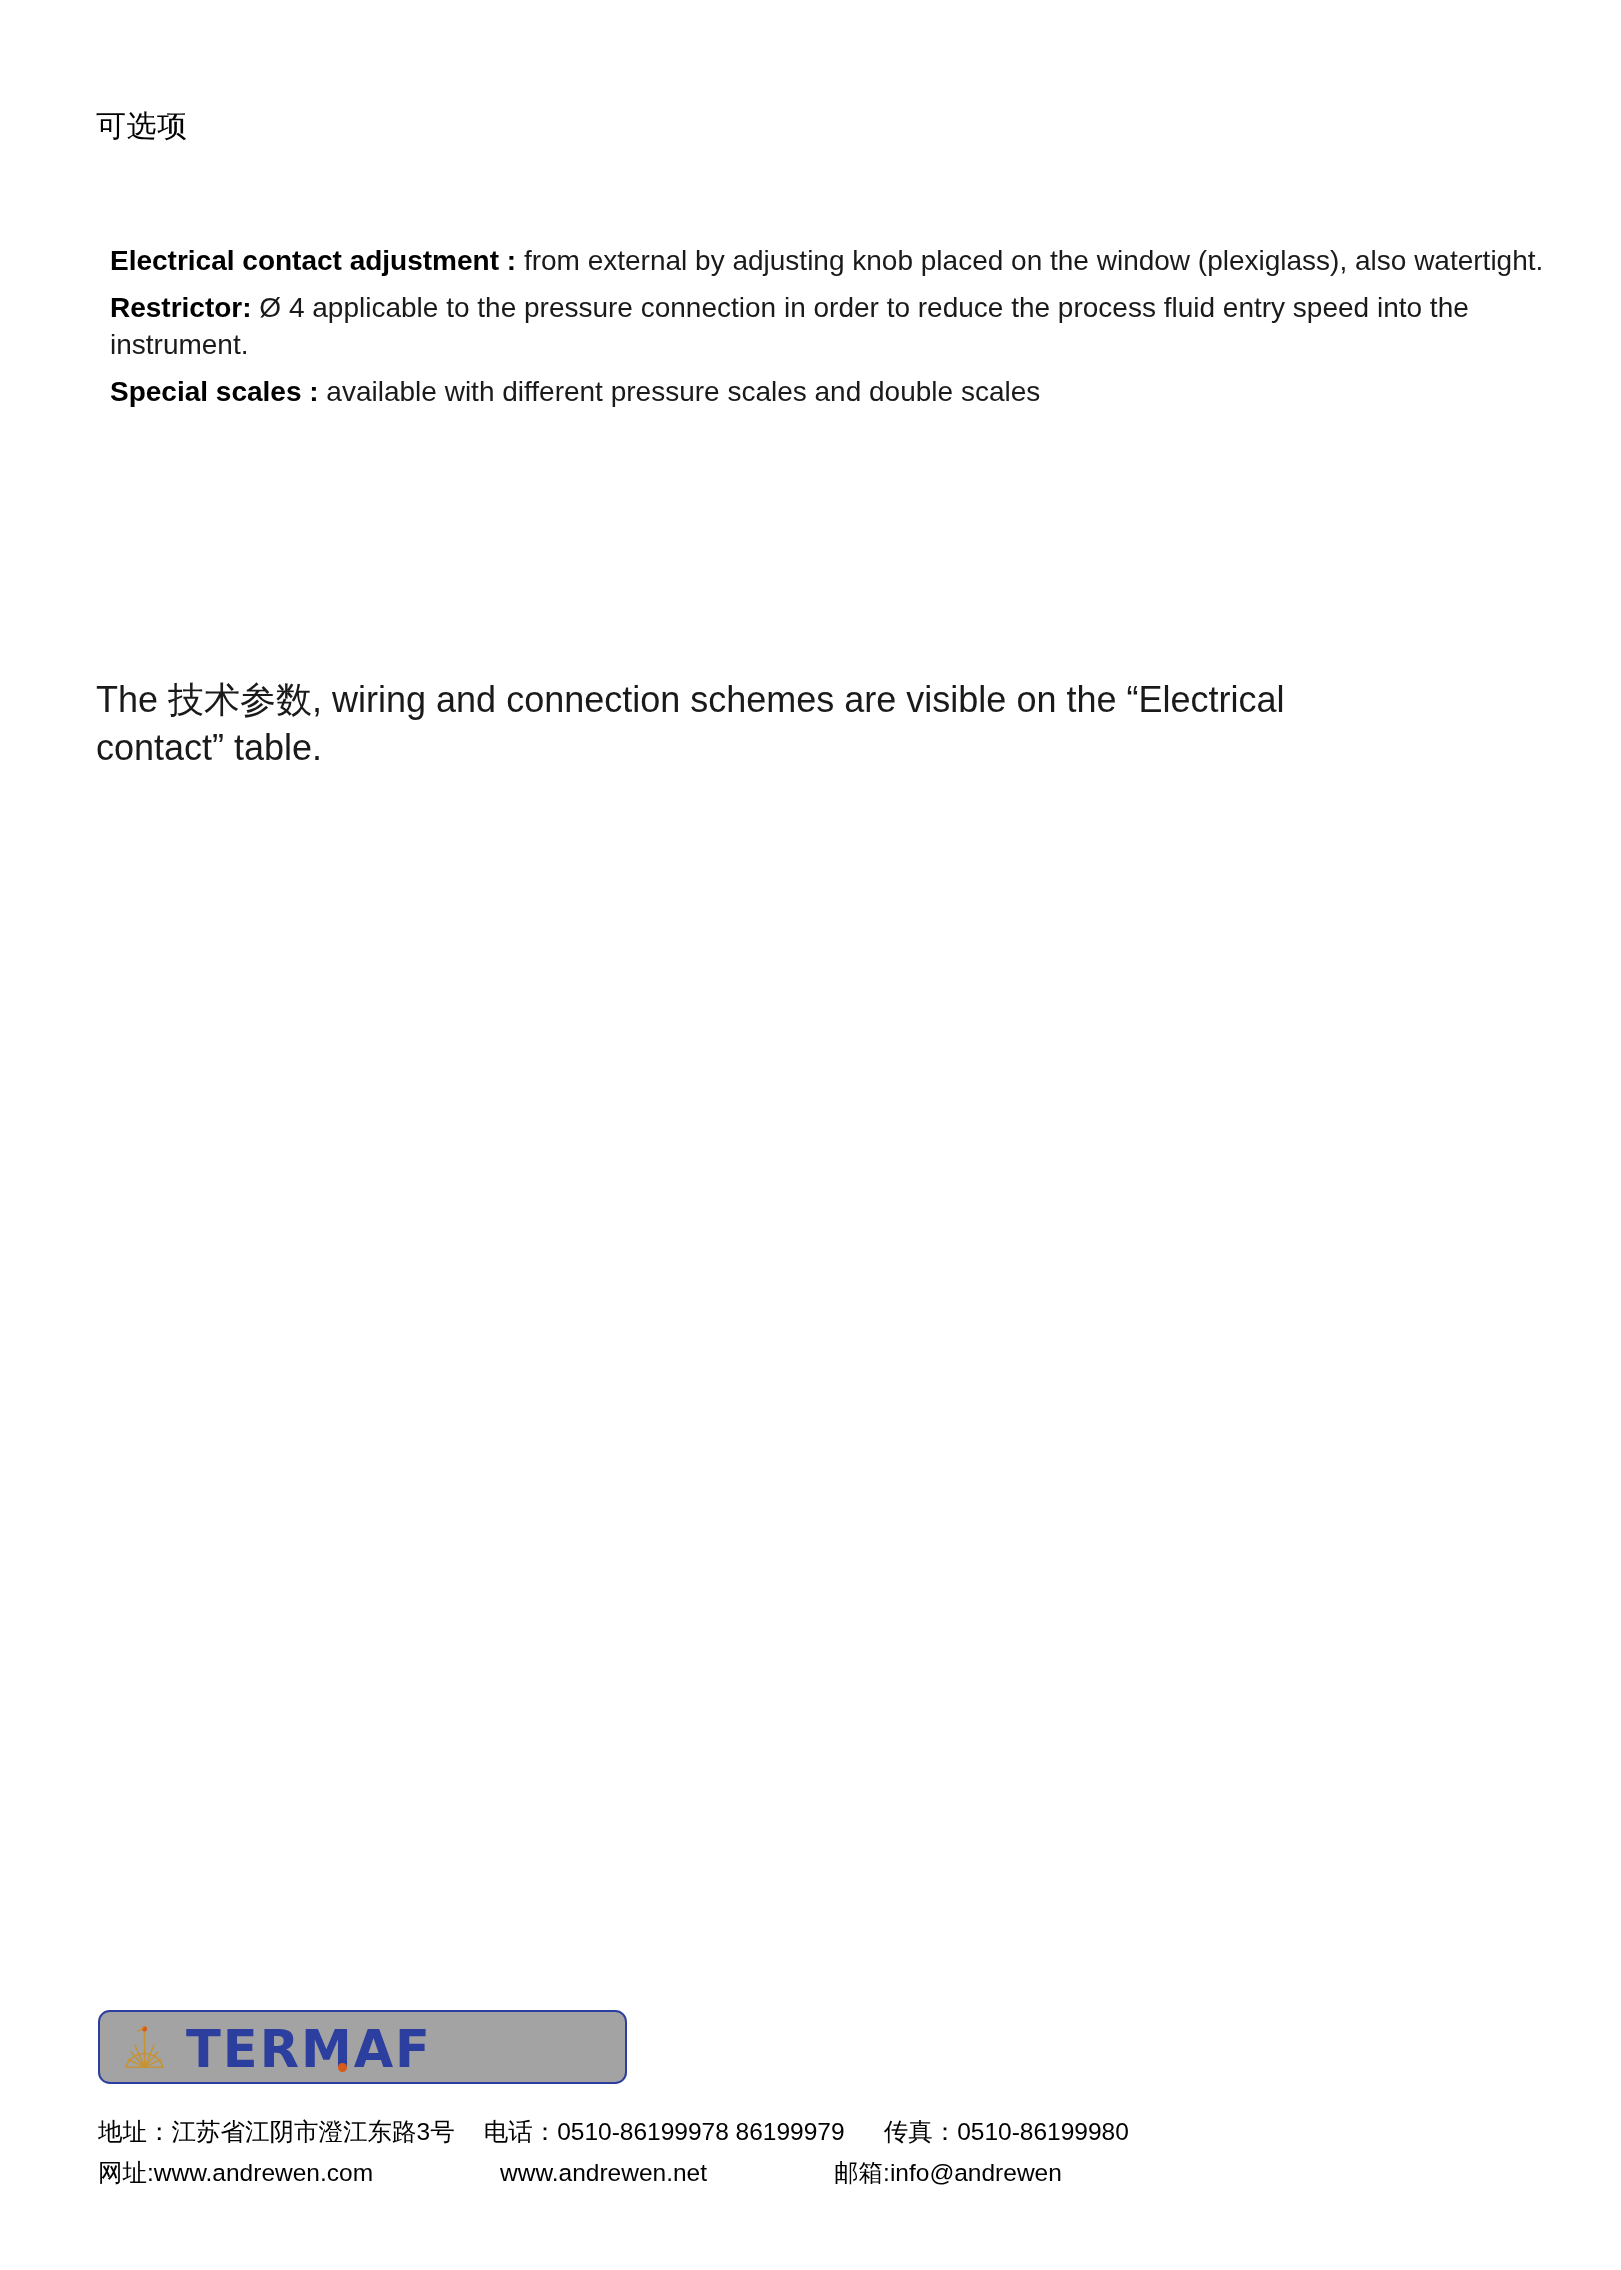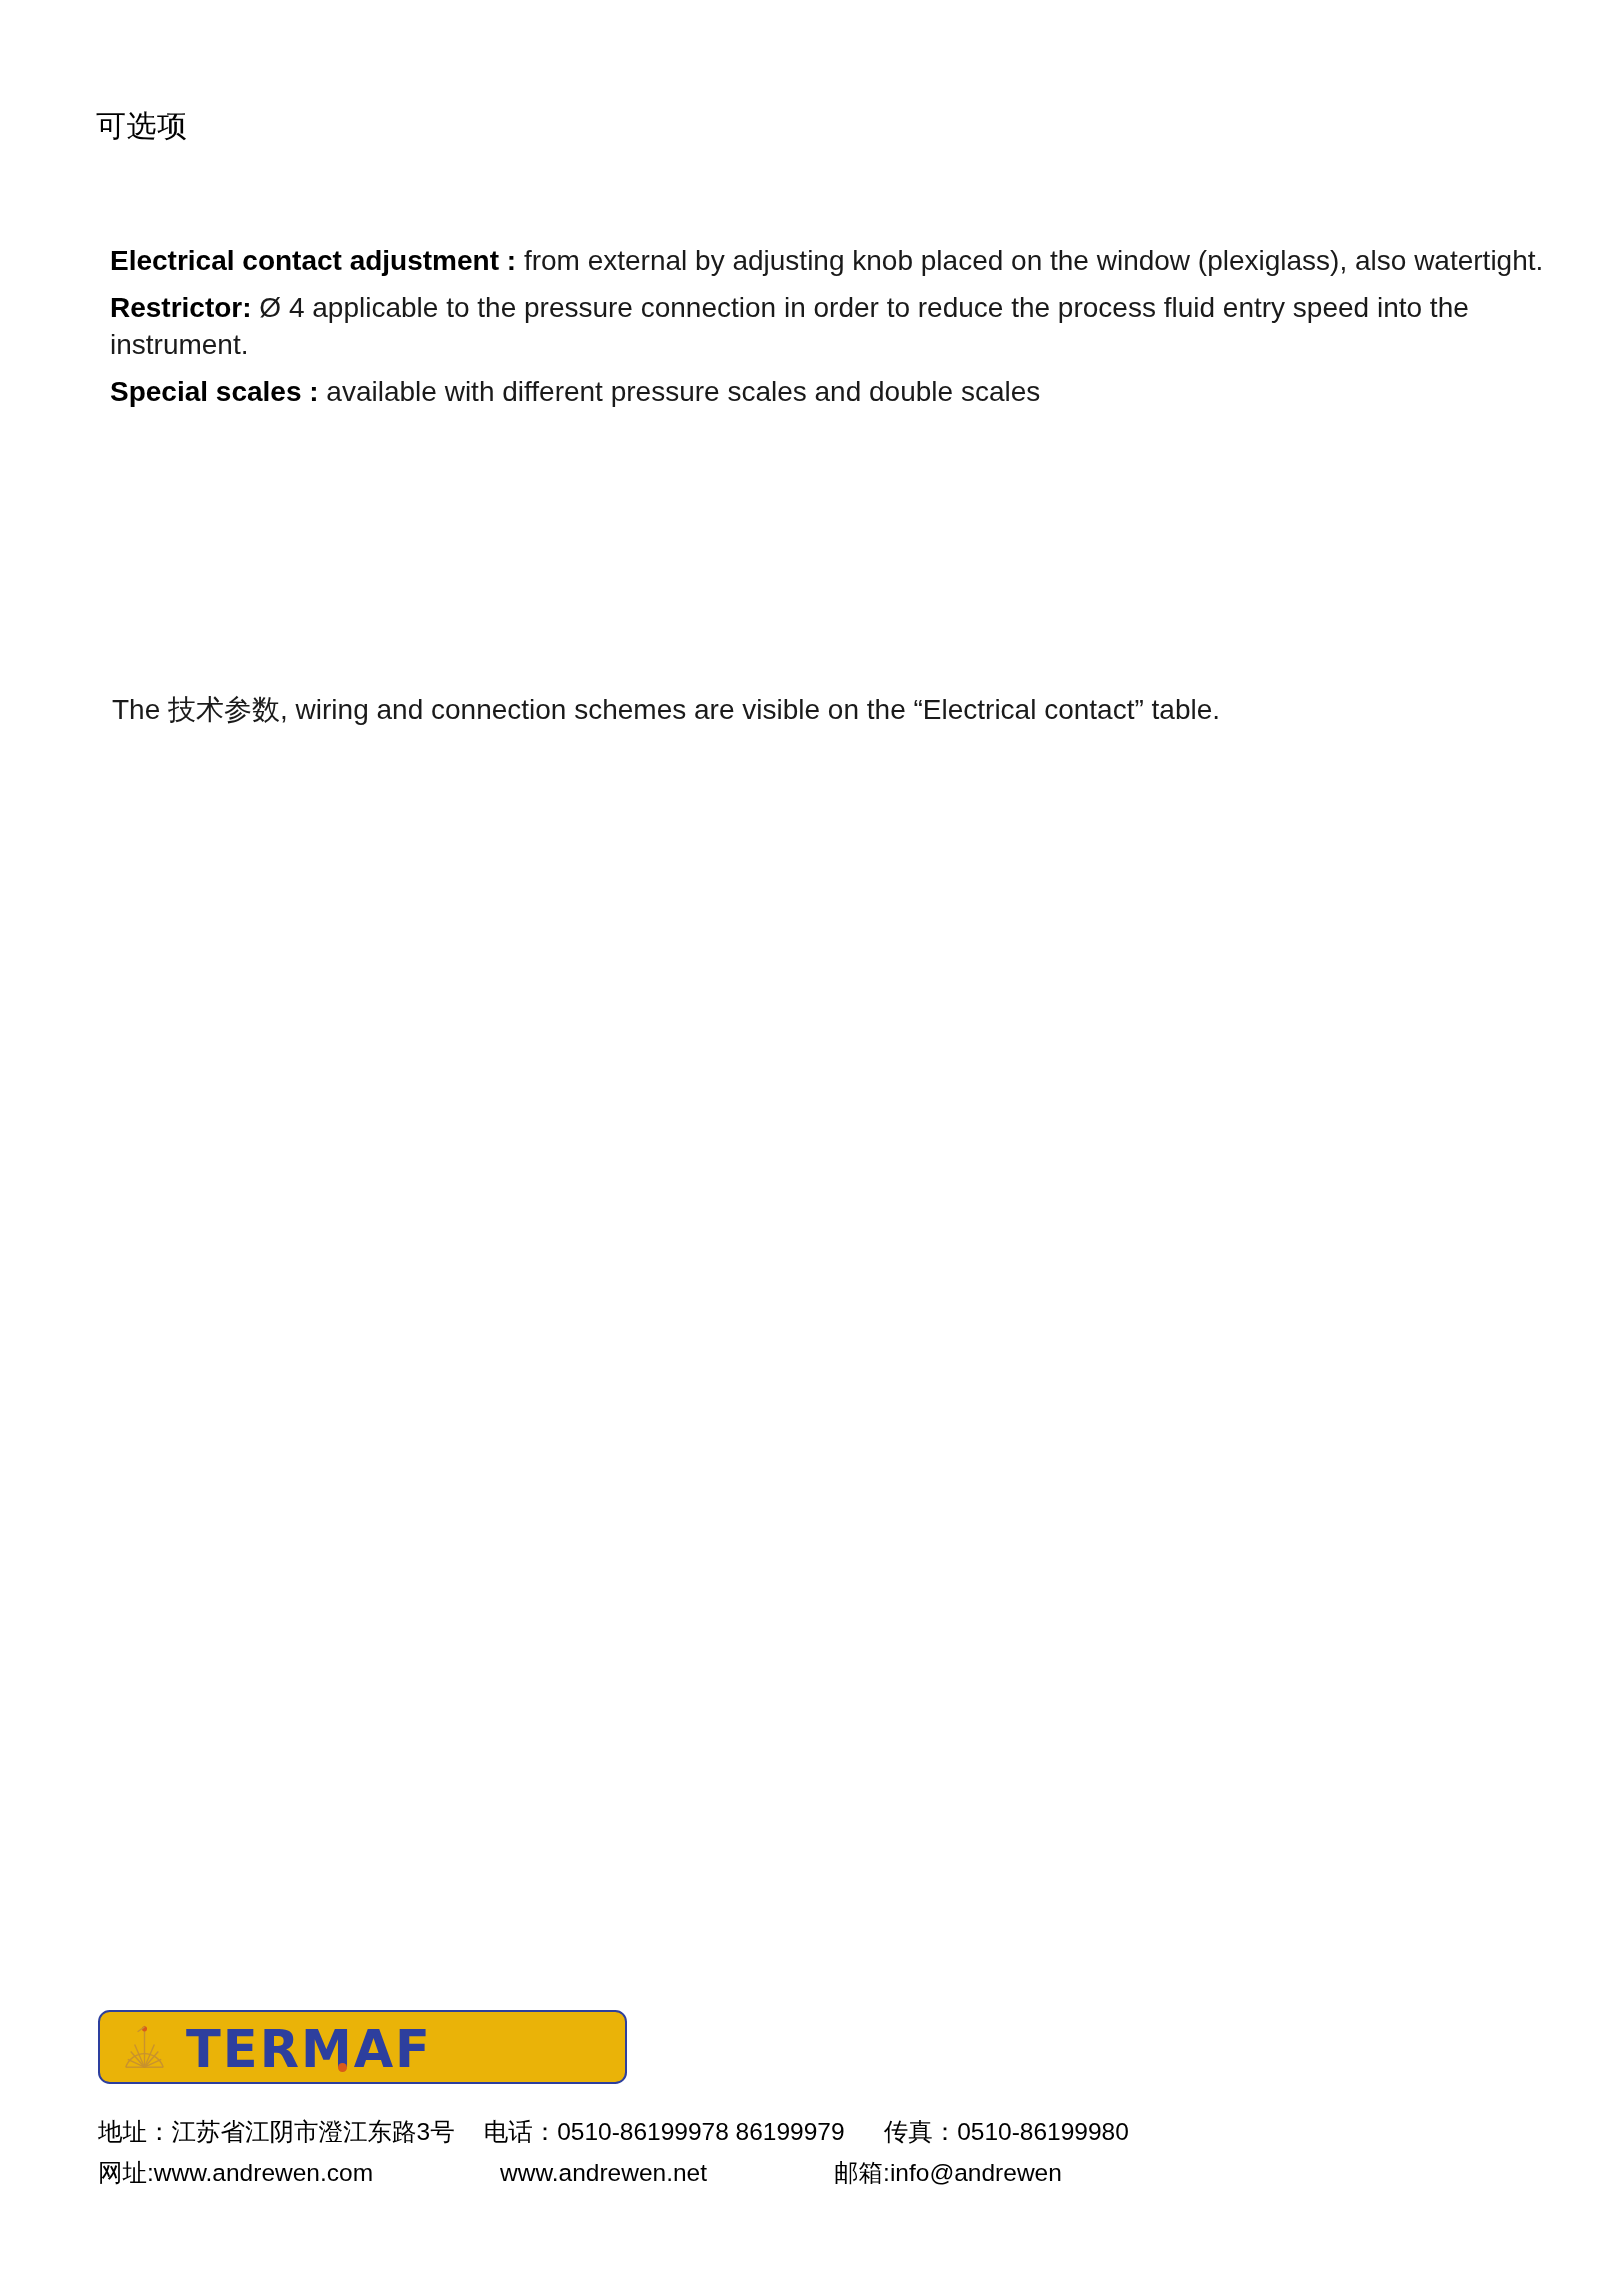--- a/index.html
+++ b/index.html
@@ -51,44 +51,44 @@
     color: #000;
   }
 
   .note-block {
     position: absolute;
     left: 96px;
     top: 676px;
     width: 1294px;
   }
   .note {
-    font-size: 28px;
+    font-size: 36px;
     line-height: 1.32;
-    margin: 16px;
+    margin: 0;
     color: #1a1a1a;
   }
 
   
   .footer {
     position: absolute;
     left: 0;
     right: 0;
     bottom: 41px;
     height: 225px;
   }
 
   .logo-box {
     position: absolute;
     left: 98px;
     top: 5.9px;
     width: 529px;
     height: 74px;
     border: 2px solid #2d3f9e;
     border-radius: 11.8px;
-    background: #eab308;
+    background: #a3a3a3;
     box-sizing: border-box;
   }
   .logo-emblem {
     position: absolute;
     left: 13.7px;
     top: 5.9px;
     width: 61px;
     height: 61px;
   }
   .logo-word {

